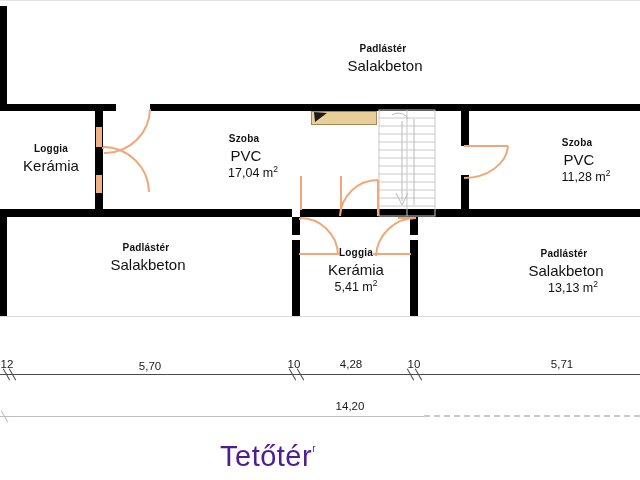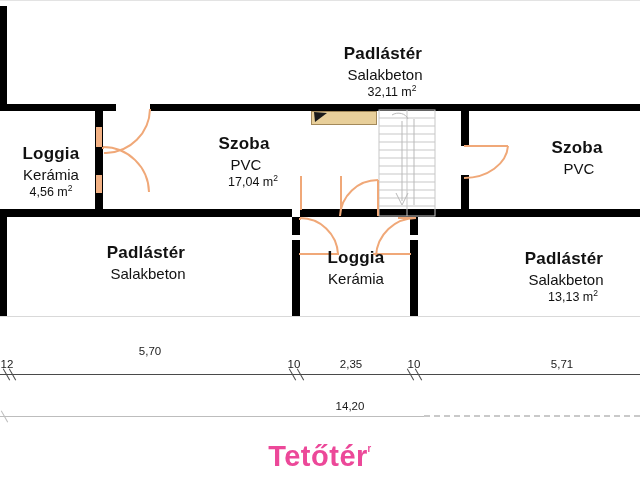--- a/index.html
+++ b/index.html
@@ -11,37 +11,37 @@
   #plan{position:absolute;left:0;top:0;width:640px;height:480px;}
 
   
   .wall{position:absolute;background:#000000;}
   .opening{position:absolute;background:#f2b184;border:1px solid #000;box-sizing:border-box;}
   .slab{position:absolute;background:#e8cf9a;border:1px solid #a3895a;box-sizing:border-box;}
   .thin-line{position:absolute;background:#d9d9d9;}
 
   
   .room{position:absolute;text-align:center;line-height:1.28;white-space:nowrap;}
-  .room .rname{font-weight:bold;font-size:17px;letter-spacing:.2px;}
+  .room .rname{font-weight:bold;font-size:10px;letter-spacing:.2px;}
   .room .rmat{font-size:15px;}
   .room .rarea{font-size:12.5px;}
   .room.indent .rmat{padding-left:4px;}
   .room.indent .rarea{padding-left:18px;}
   sup{font-size:.68em;vertical-align:super;line-height:0;}
 
   
   .dimline{position:absolute;height:1px;background:#4a4a4a;}
   .dimline.lower{background:#bdbdbd;}
   .dimline.dashed{background:transparent;border-top:2px dashed #c9c9c9;height:0;}
   .tick{position:absolute;width:1px;height:13px;background:#4a4a4a;transform:rotate(-30deg);}
   .dimtxt{position:absolute;font-size:11.5px;color:#1a1a1a;text-align:center;white-space:nowrap;}
 
   
-  .title{position:absolute;font-weight:bold;font-size:29px;letter-spacing:.5px;
-         text-align:center;color:#ec4899;white-space:nowrap;}
+  .title{position:absolute;font-weight:normal;font-size:29px;letter-spacing:.5px;
+         text-align:left;color:#4c1d95;white-space:nowrap;}
   .title .tick-mark{font-size:14px;vertical-align:super;}
 
   
   .stair{position:absolute;}
   .stair svg{display:block;}
   
   .frame-top{position:absolute;left:0;top:0;width:640px;height:1px;background:#e3e3e3;}
 </style>
 </head>
 <body>
@@ -143,69 +143,69 @@
   </svg>
 
   <div style="position:absolute;left:299px;top:253px;width:40px;height:2px;background:#f0a878;"></div>
   <div style="position:absolute;left:373px;top:253px;width:38px;height:2px;background:#f0a878;"></div>
   <div style="position:absolute;left:300px;top:176px;width:2px;height:34px;background:#f0a878;"></div>
   <div style="position:absolute;left:340px;top:176px;width:2px;height:34px;background:#f0a878;"></div>
 
   <div class="room indent" style="left:313px;top:43px;width:140px;">
     <div class="rname">Padlástér</div>
     <div class="rmat">Salakbeton</div>
-    <div class="rarea"><span>32,11 m</span><sup>2</sup></div>
   </div>
 
   <div class="room" style="left:8px;top:143px;width:86px;">
     <div class="rname">Loggia</div>
     <div class="rmat">Kerámia</div>
-    <div class="rarea"><span>4,56 m</span><sup>2</sup></div>
   </div>
 
   <div class="room indent" style="left:185px;top:133px;width:118px;">
     <div class="rname">Szoba</div>
     <div class="rmat">PVC</div>
     <div class="rarea"><span>17,04 m</span><sup>2</sup></div>
   </div>
 
   <div class="room indent" style="left:522px;top:137px;width:110px;">
     <div class="rname">Szoba</div>
     <div class="rmat">PVC</div>
+    <div class="rarea"><span>11,28 m</span><sup>2</sup></div>
   </div>
 
   <div class="room indent" style="left:76px;top:242px;width:140px;">
     <div class="rname">Padlástér</div>
     <div class="rmat">Salakbeton</div>
   </div>
 
   <div class="room" style="left:308px;top:247px;width:96px;">
     <div class="rname">Loggia</div>
     <div class="rmat">Kerámia</div>
+    <div class="rarea"><span>5,41 m</span><sup>2</sup></div>
   </div>
 
   <div class="room indent" style="left:494px;top:248px;width:140px;">
     <div class="rname">Padlástér</div>
     <div class="rmat">Salakbeton</div>
     <div class="rarea"><span>13,13 m</span><sup>2</sup></div>
   </div>
 
   <div class="dimline" style="left:0px;top:374px;width:640px;"></div>
 
   <div class="tick" style="left:6px;top:368px;"></div>
   <div class="tick" style="left:12px;top:368px;"></div>
   <div class="tick" style="left:292px;top:368px;"></div>
   <div class="tick" style="left:300px;top:368px;"></div>
   <div class="tick" style="left:410px;top:368px;"></div>
   <div class="tick" style="left:418px;top:368px;"></div>
 
   <div class="dimtxt" style="left:-4px;top:358px;width:22px;">12</div>
-  <div class="dimtxt" style="left:120px;top:345px;width:60px;text-align:center;">5,70</div>
+  <div class="dimtxt" style="left:120px;top:360px;width:60px;text-align:center;">5,70</div>
   <div class="dimtxt" style="left:281px;top:358px;width:26px;">10</div>
-  <div class="dimtxt" style="left:323px;top:358px;width:56px;">2,35</div>
+  <div class="dimtxt" style="left:323px;top:358px;width:56px;">4,28</div>
   <div class="dimtxt" style="left:401px;top:358px;width:26px;">10</div>
   <div class="dimtxt" style="left:532px;top:358px;width:60px;">5,71</div>
 
   <div class="dimline lower" style="left:0px;top:416px;width:424px;"></div>
   <div class="dimline dashed" style="left:424px;top:415px;width:216px;"></div>
   <div class="tick" style="left:4px;top:410px;background:#bdbdbd;"></div>
   <div class="dimtxt" style="left:320px;top:400px;width:60px;">14,20</div>
 
   <div class="title" style="left:220px;top:440px;width:200px;">
     <span>Tetőtér</span><span class="tick-mark">ʳ</span>

